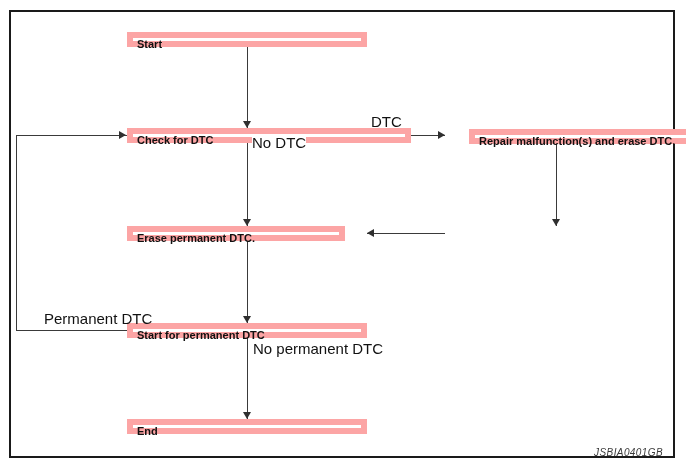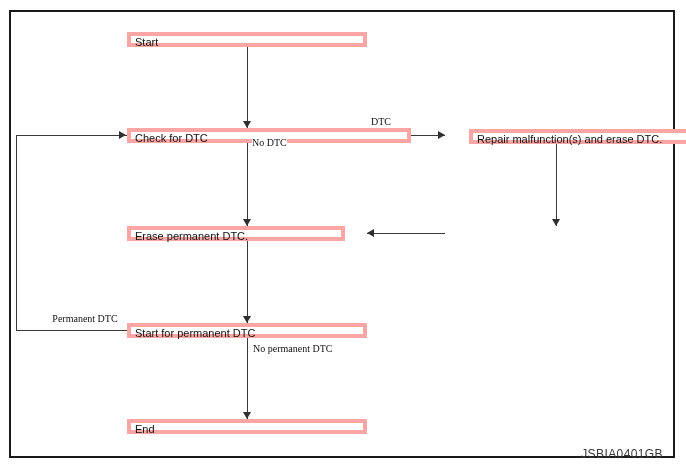--- a/index.html
+++ b/index.html
@@ -23,59 +23,60 @@
     width: 666px;
     height: 448px;
     border: 2px solid #1a1a1a;
     box-sizing: border-box;
     background: #ffffff;
   }
   .node {
     position: absolute;
     height: 15px;
     box-sizing: border-box;
-    border: 4px solid #fca5a5;
+    border: 6px solid #fca5a5;
     background: #ffffff;
     font-size: 11px;
     line-height: 13px;
     padding-left: 4px;
     white-space: nowrap;
     z-index: 3;
+    font-weight: bold;
   }
   .edge-label {
     position: absolute;
-    font-size: 10px;
+    font-size: 15px;
     line-height: 13px;
     white-space: nowrap;
     z-index: 4;
     background: #ffffff;
-    font-family: Liberation Serif, serif;
   }
   .line {
     position: absolute;
     background: #3a3a3a;
     z-index: 1;
   }
   .arrow {
     position: absolute;
     width: 0;
     height: 0;
     z-index: 2;
   }
   .arrow.down  { border-left: 4px solid transparent; border-right: 4px solid transparent; border-top: 7px solid #2f2f2f; }
   .arrow.right { border-top: 4px solid transparent; border-bottom: 4px solid transparent; border-left: 7px solid #2f2f2f; }
   .arrow.left  { border-top: 4px solid transparent; border-bottom: 4px solid transparent; border-right: 7px solid #2f2f2f; }
   .caption {
     position: absolute;
     right: 23px;
     top: 447px;
-    font-size: 12px;
+    font-size: 10px;
     letter-spacing: 0.4px;
     color: #3a3a3a;
     z-index: 4;
+    font-style: italic;
   }
 
   
   #node-start           { left: 127px; top: 32px;  width: 240px; }
   #node-check-dtc       { left: 127px; top: 128px; width: 284px; }
   #node-repair          { left: 469px; top: 129px; width: 264px; }
   #node-erase-permanent { left: 127px; top: 226px; width: 218px; }
   #node-set-srt         { left: 445px; top: 226px; width: 218px; }
   #node-check-permanent { left: 127px; top: 323px; width: 240px; }
   #node-end             { left: 127px; top: 419px; width: 240px; }

